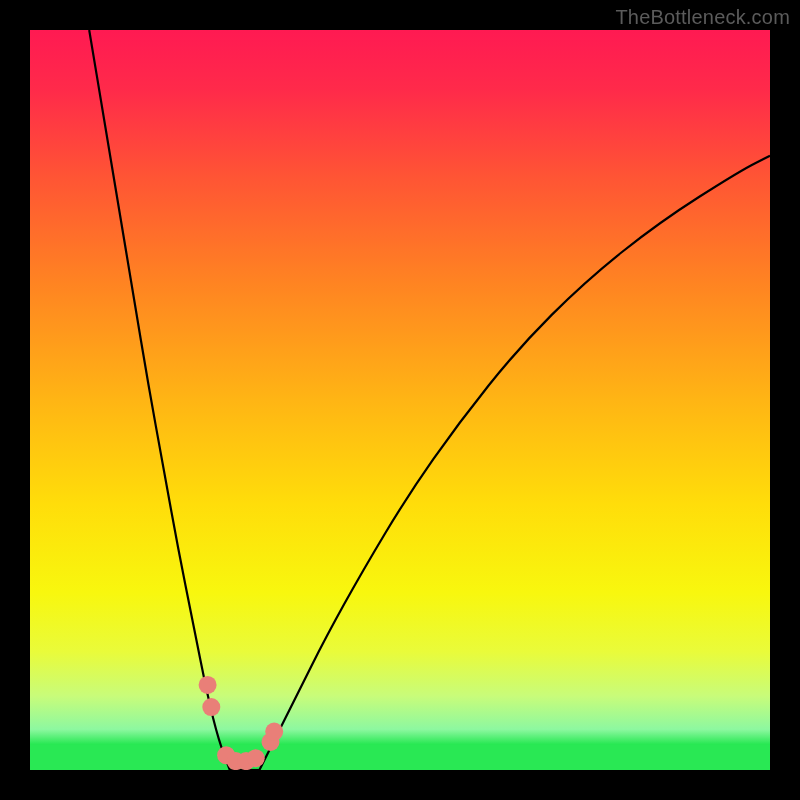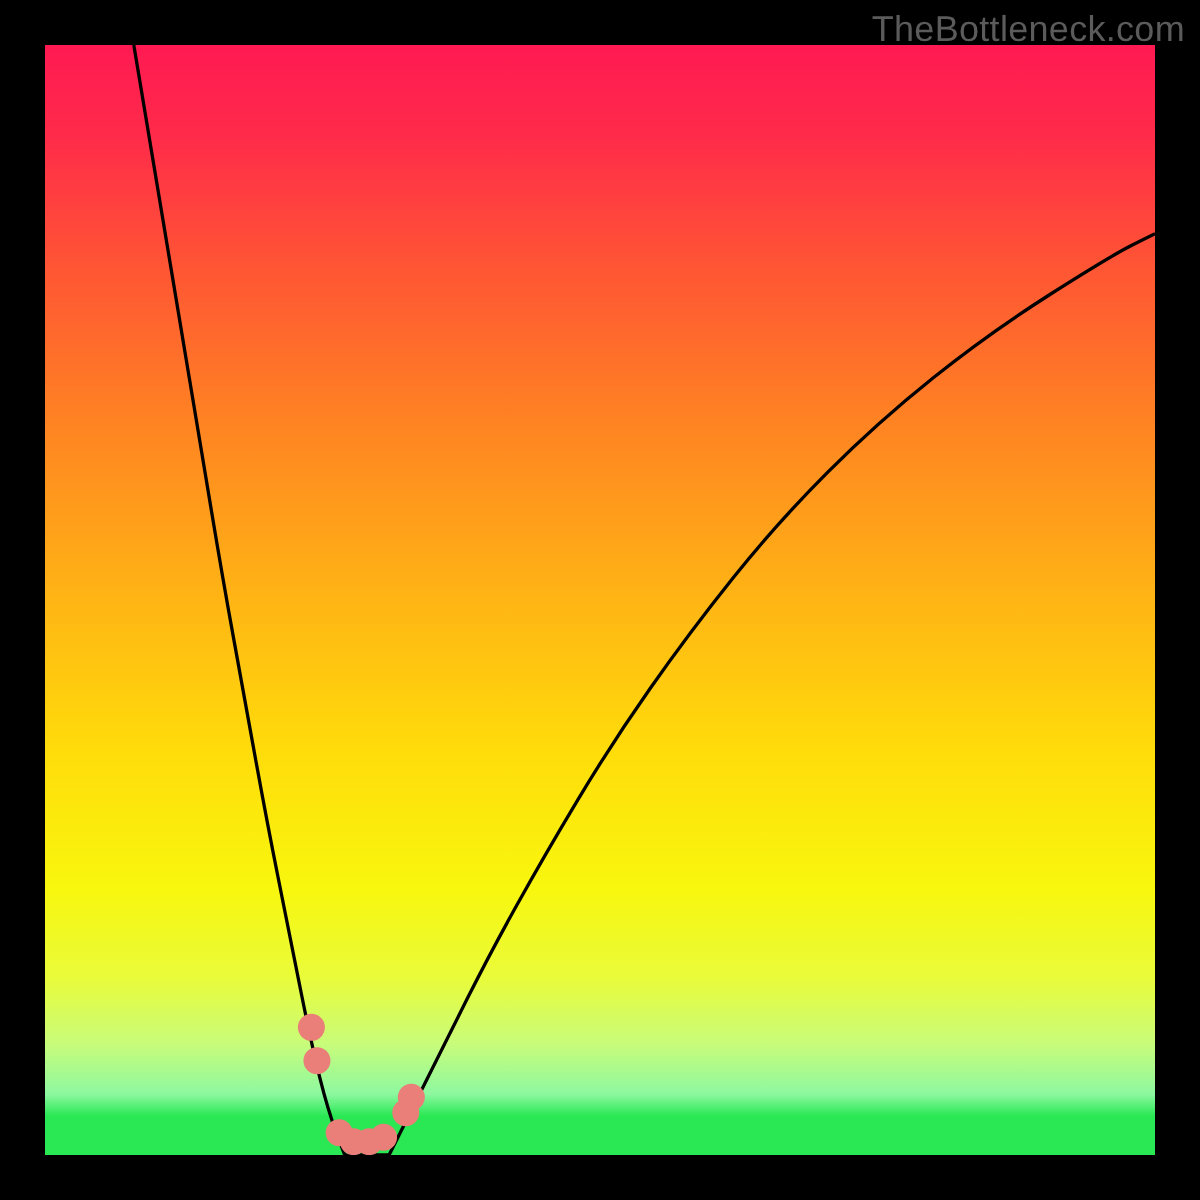--- a/index.html
+++ b/index.html
@@ -22,21 +22,21 @@
     left: 30px;
     top: 30px;
     width: 740px;
     height: 740px;
     overflow: hidden;
   }
   .watermark {
     position: absolute;
     top: 6px;
     right: 10px;
-    font-size: 24px;
+    font-size: 20px;
     color: #5b5b5b;
     font-weight: 500;
     letter-spacing: 0.2px;
     user-select: none;
   }
 </style>
 </head>
 <body>
 
 <div class="stage">

